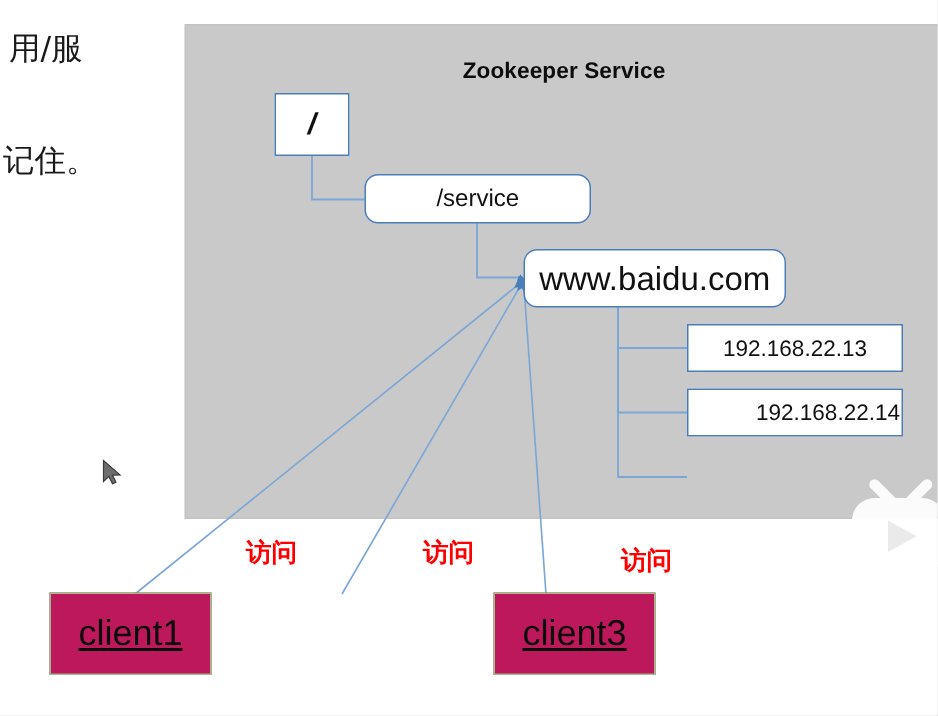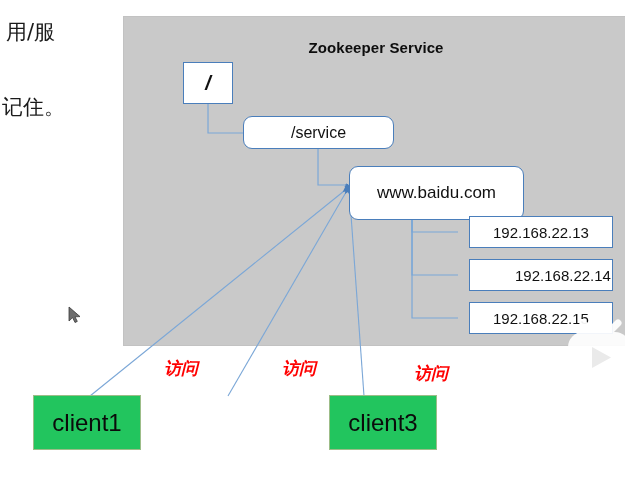--- a/index.html
+++ b/index.html
@@ -36,41 +36,41 @@
 
   
   .node{
     position:absolute;background:#ffffff;border:1.6px solid #4a7ebb;
     display:flex;align-items:center;justify-content:center;
     color:#111;box-sizing:border-box;
   }
   .node.round{border-radius:9px;}
   #node-root{left:167px;top:62px;width:50px;height:42px;font-size:20px;font-style:italic;font-weight:bold;}
   #node-service{left:227px;top:116px;width:151px;height:33px;font-size:16px;}
-  #node-baidu{left:333px;top:166px;width:175px;height:54px;font-size:17px;}
-  .ipnode{left:442px;width:144px;height:32px;font-size:15px;margin-left:11px;}
+  #node-baidu{left:333px;top:166px;width:175px;height:39px;font-size:22px;}
+  .ipnode{left:442px;width:144px;height:32px;font-size:15px;}
   #node-ip1{top:216px;}
   #node-ip2{top:259px;padding-left:44px;}
   #node-ip3{top:302px;}
 
   
   .access{
     position:absolute;color:#ff0000;font-size:17px;font-weight:bold;
-    font-family:"DejaVu Sans",sans-serif;white-space:nowrap;font-style:italic;
+    font-family:"DejaVu Sans",sans-serif;white-space:nowrap;
   }
   #access-1{left:148px;top:357px;}
   #access-2{left:266px;top:357px;}
   #access-3{left:398px;top:362px;}
 
   
   .client{
     position:absolute;top:395px;width:108px;height:55px;
-    background:#22c55e;border:1px solid #9cbd88;
+    background:#be185d;border:1px solid #9cbd88;
     display:flex;align-items:center;justify-content:center;
-    font-size:24px;color:#0b0b0b;box-sizing:border-box;
+    font-size:24px;color:#0b0b0b;box-sizing:border-box;text-decoration:underline;
   }
   #client-1{left:17px;}
   #client-2{left:165px;}
   #client-3{left:313px;text-align:center;}
 
   
   .watermark{position:absolute;left:547px;top:317px;width:72px;height:72px;opacity:.93;}
 
   
   .cursor{position:absolute;left:52px;top:306px;width:14px;height:18px;}
@@ -111,21 +111,20 @@
   </svg>
 
   <div class="node" id="node-root">/</div>
 
   <div class="node round" id="node-service">/service</div>
 
   <div class="node round" id="node-baidu">www.baidu.com</div>
 
   <div class="node ipnode" id="node-ip1">192.168.22.13</div>
   <div class="node ipnode" id="node-ip2">192.168.22.14</div>
-  <div class="node ipnode" id="node-ip3">192.168.22.15</div>
 
   <div class="access" id="access-1">访问</div>
   <div class="access" id="access-2">访问</div>
   <div class="access" id="access-3">访问</div>
 
   <div class="client" id="client-1">client1</div>
   <div class="client" id="client-3">client3</div>
 
   <svg class="watermark" viewBox="0 0 72 72" xmlns="http://www.w3.org/2000/svg">
     <g fill="#ffffff">

